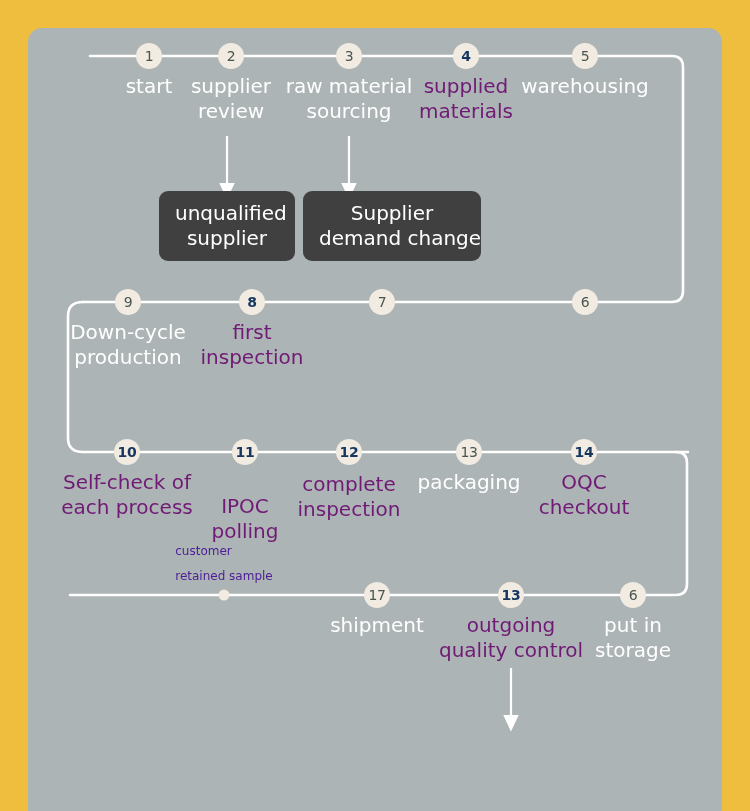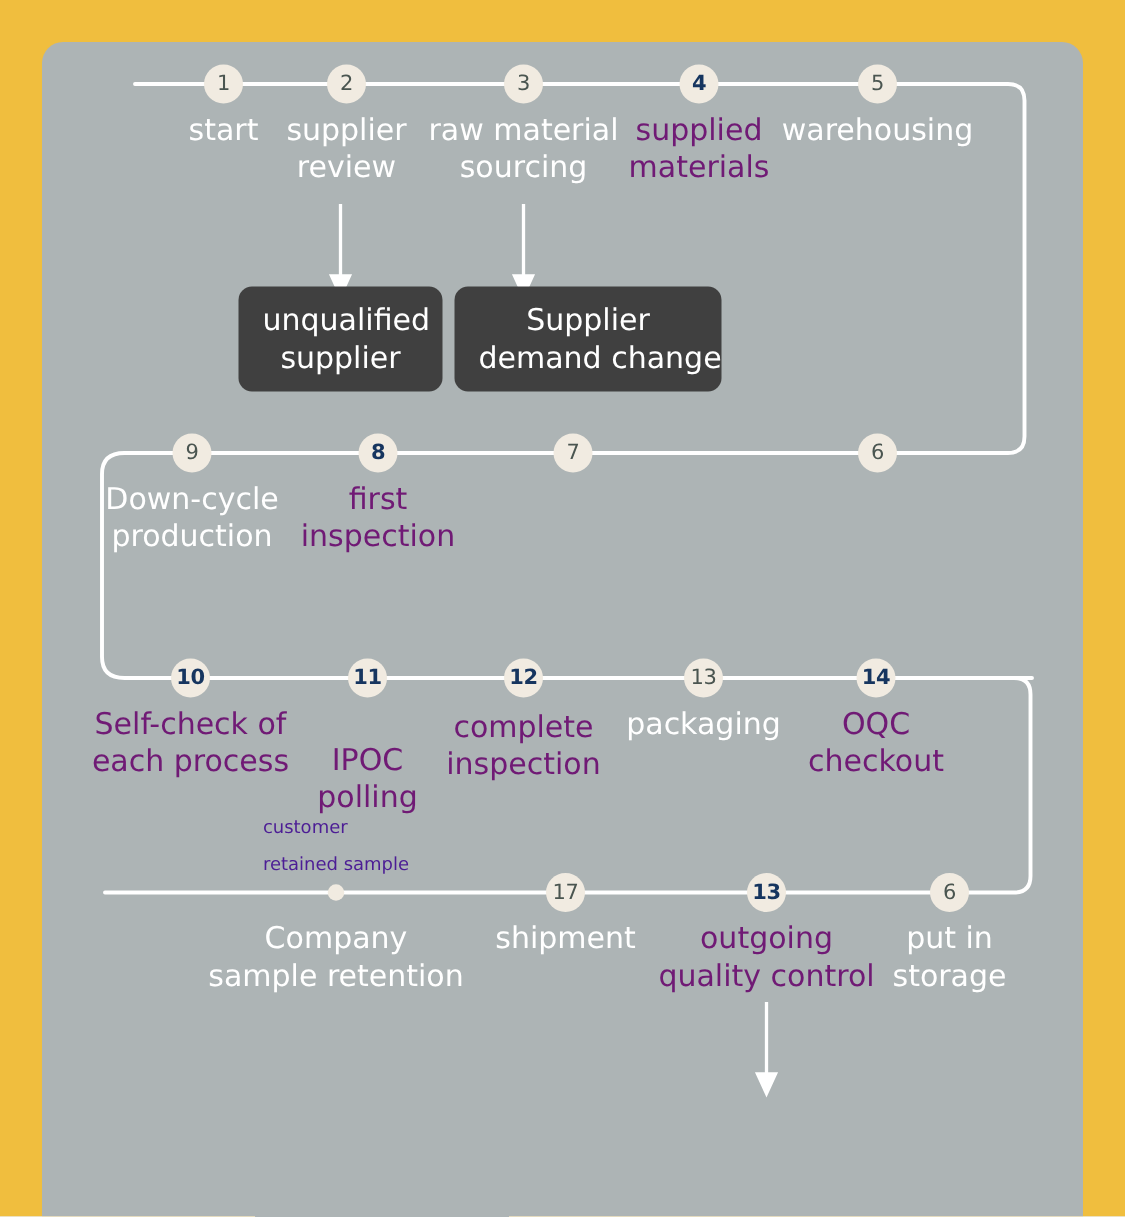--- a/index.html
+++ b/index.html
@@ -160,21 +160,20 @@
     <div class="label yellow" style="left:321px; top:428px;margin-top:16px;">complete<br>inspection</div>
     <div class="label" style="left:441px; top:442px;">packaging</div>
     <div class="label yellow" style="left:556px; top:442px;">OQC<br>checkout</div>
 
     <div class="dot" style="left:196px; top:567px;"></div>
     <div class="node" style="left:349px; top:567px;">17</div>
     <div class="node navy" style="left:483px; top:567px;">13</div>
     <div class="node" style="left:605px; top:567px;">6</div>
 
     <div class="lbl-up" style="left:196px; top:561px;">customer<br>retained sample</div>
-    <div class="label" style="left:196px; top:585px;">Company<br>sample retention</div>
 
     <div class="label" style="left:349px; top:585px;">shipment</div>
     <div class="label yellow" style="left:483px; top:585px;">outgoing<br>quality control</div>
     <div class="label" style="left:605px; top:585px;">put in<br>storage</div>
 
 
   </div>
 </div>
 
 </body></html>

